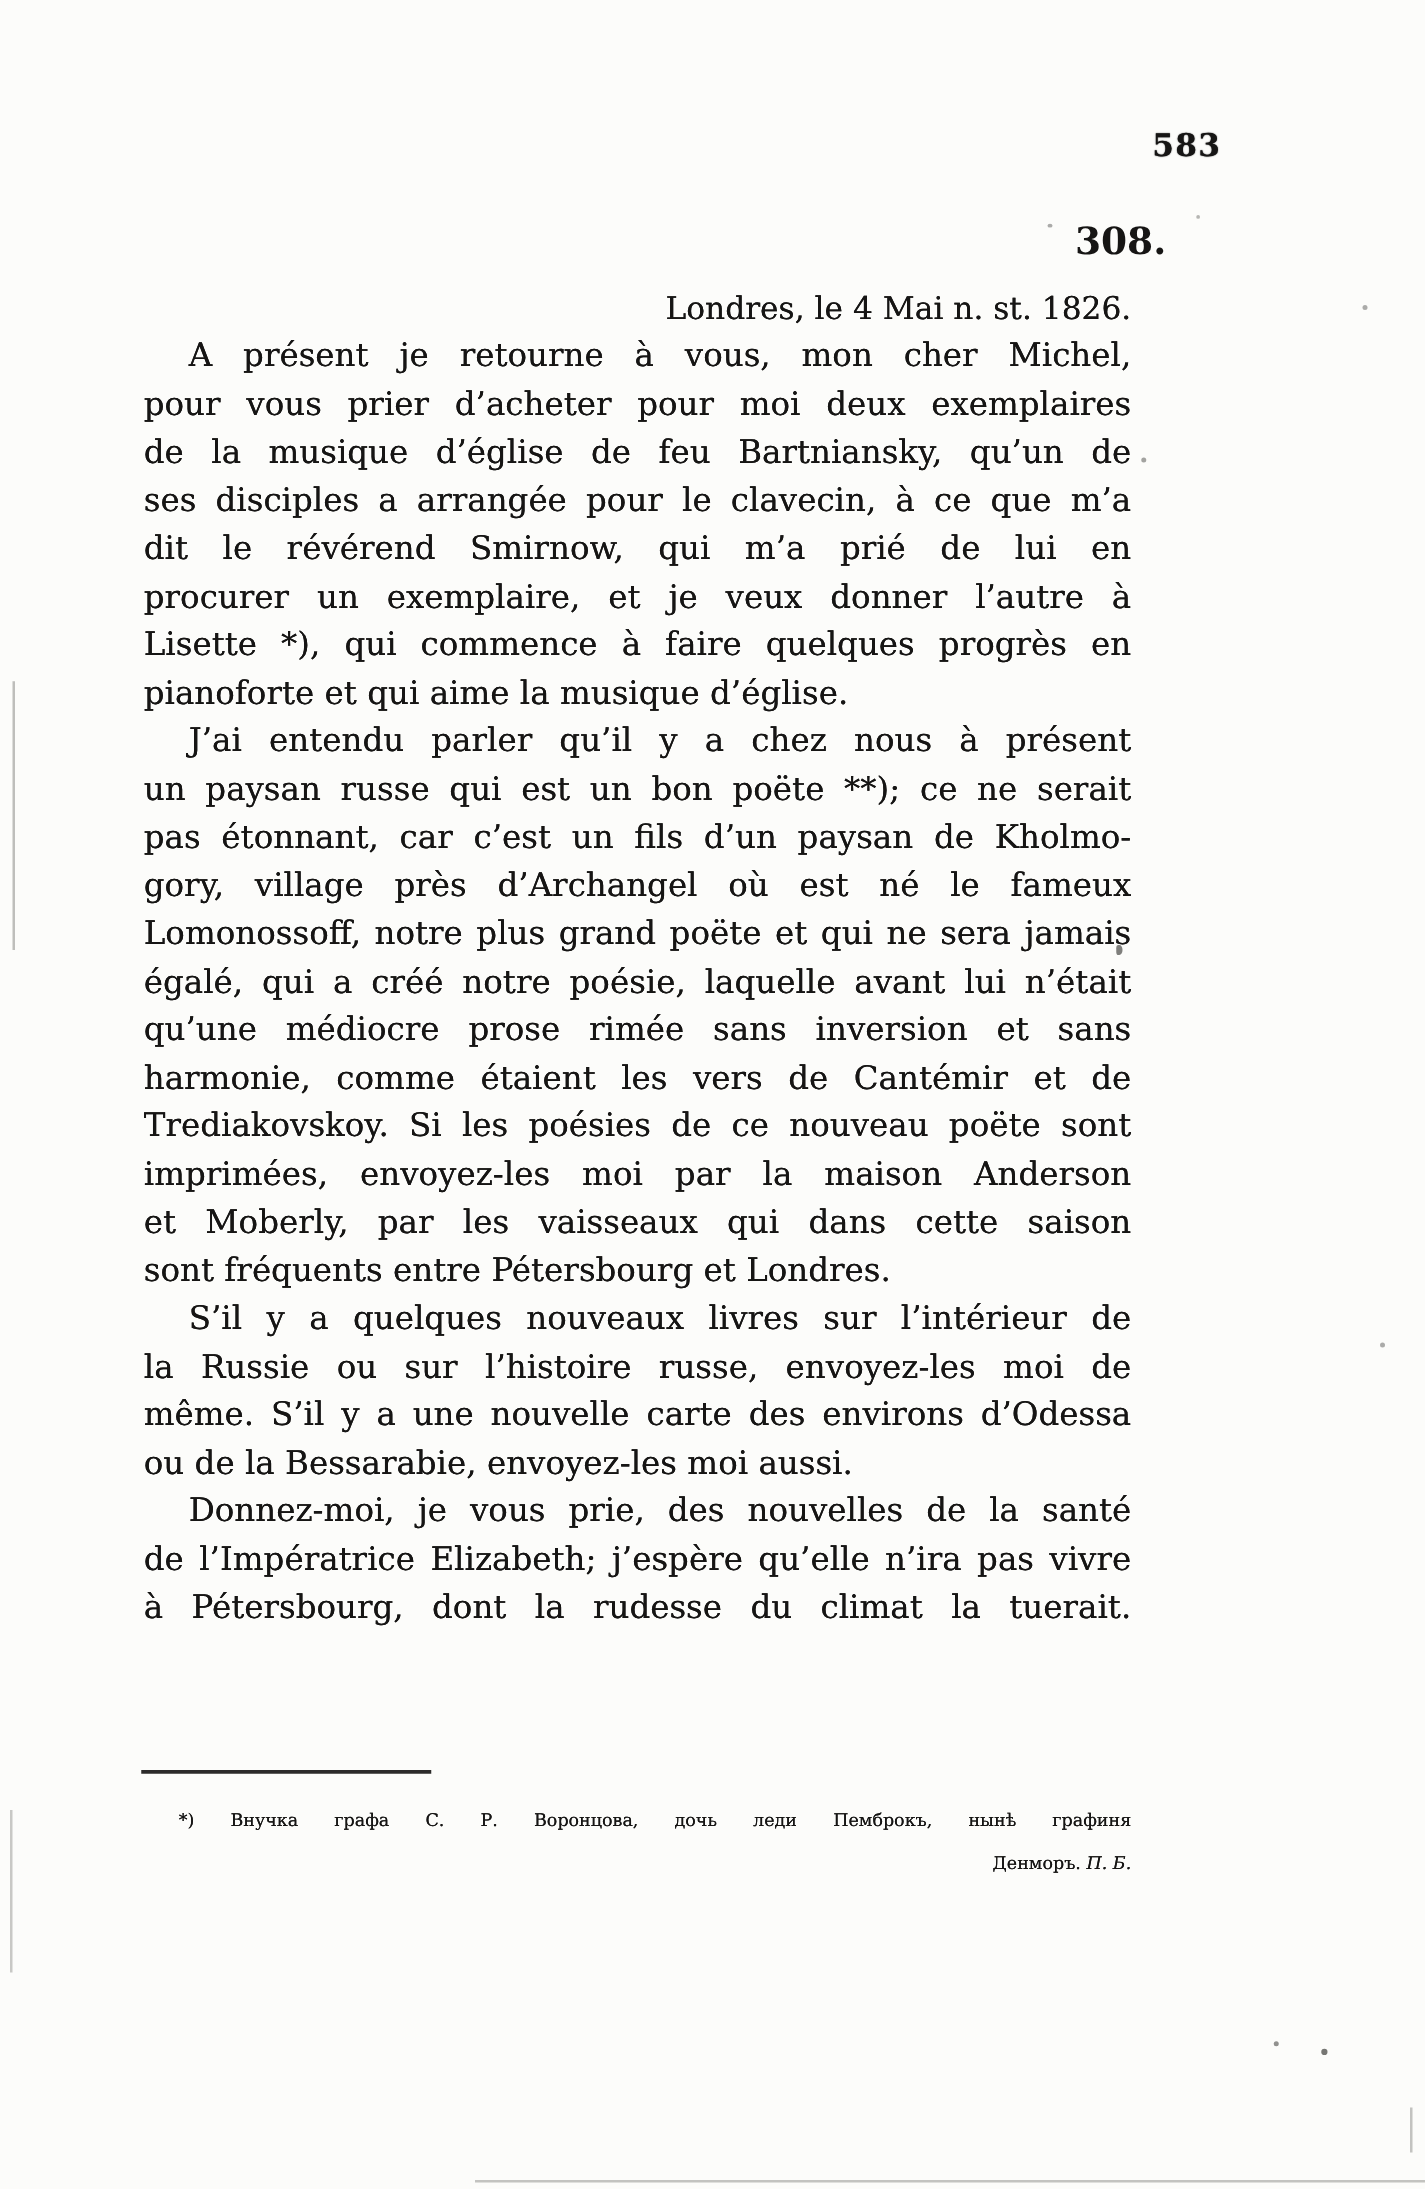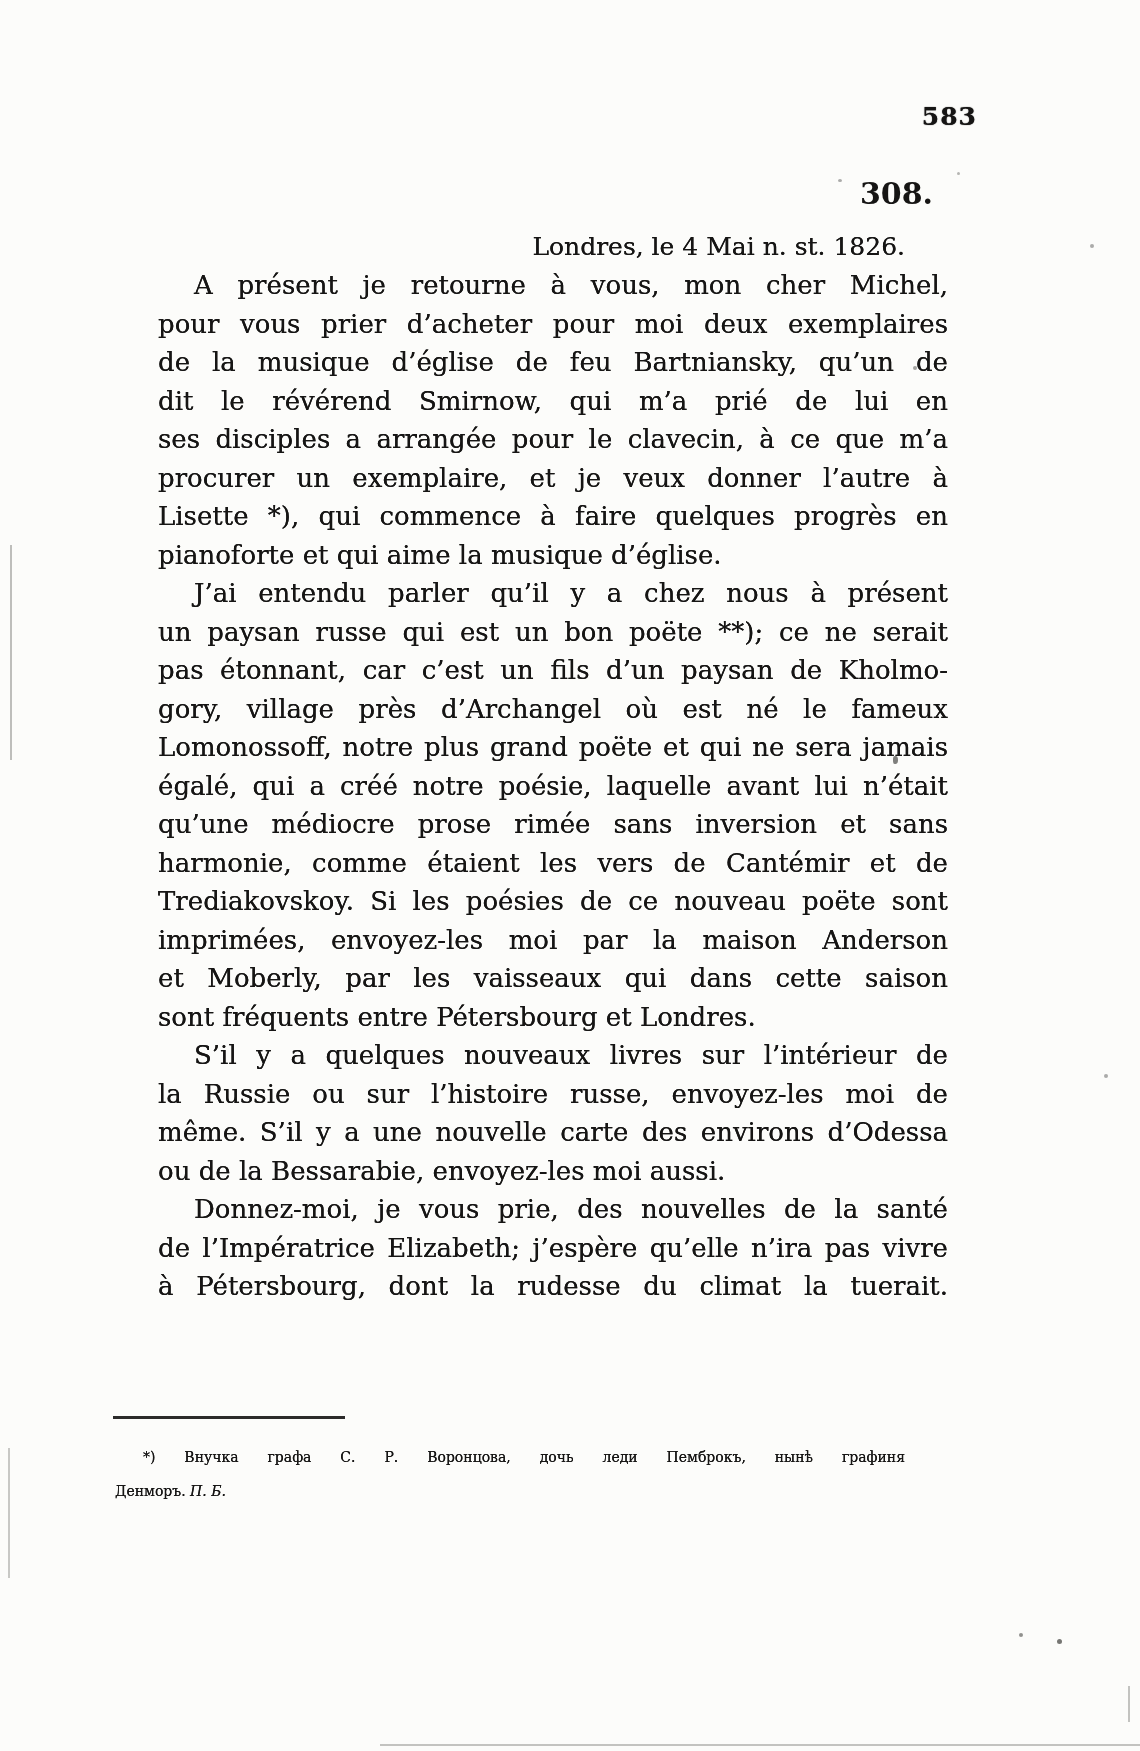--- a/index.html
+++ b/index.html
@@ -22,38 +22,37 @@
   }
   .dateline{
     position:absolute;top:232px;left:115px;width:790px;
     text-align:right;font-size:25px;
     text-shadow:0 0 .4px #1a1a1a;
   }
   .body{
     position:absolute;top:266px;left:115px;width:790px;
     font-size:26px;line-height:38.5px;
     text-shadow:0 0 .4px #1a1a1a;
-    margin-left:43px;
   }
   .bl{
     text-align:justify;text-align-last:justify;
     white-space:normal;height:38.5px;overflow:visible;
   }
   .bl.nj{text-align:left;text-align-last:left;}
   .bl.ind{text-indent:36px;}
   .fnrule{
     position:absolute;top:1416px;left:113px;width:232px;height:3px;
     background:#2c2b2a;
   }
   .footnotes{
     position:absolute;top:1440px;left:115px;width:790px;
     font-size:14px;line-height:34px;
     text-shadow:0 0 .3px #1a1a1a;
   }
-  .fl{text-align:left;}
+  .fl{text-align:right;}
   .fl.j{text-align:justify;text-align-last:justify;}
   .fl.ind{text-indent:28px;}
   .it{font-style:italic;}
   
   .art{position:absolute;background:#8a8a86;}
   .vline1{left:10px;top:545px;width:2px;height:215px;opacity:.55;}
   .vline2{left:8px;top:1448px;width:2px;height:130px;opacity:.45;}
   .vline3{left:1128px;top:1686px;width:2px;height:36px;opacity:.5;}
   .hline-bottom{left:380px;top:1744px;width:760px;height:2px;opacity:.5;}
   .speck{border-radius:50%;background:#4a4a46;}
@@ -74,22 +73,22 @@
   <div class="pageno">583</div>
 
   <div class="secno">308.</div>
 
   <div class="dateline">Londres, le 4 Mai n. st. 1826.</div>
 
   <div class="body">
     <div class="bl ind">A présent je retourne à vous, mon cher Michel,</div>
     <div class="bl">pour vous prier d’acheter pour moi deux exemplaires</div>
     <div class="bl">de la musique d’église de feu Bartniansky, qu’un de</div>
+    <div class="bl">ses disciples a arrangée pour le clavecin, à ce que m’a</div>
     <div class="bl">dit le révérend Smirnow, qui m’a prié de lui en</div>
-    <div class="bl">ses disciples a arrangée pour le clavecin, à ce que m’a</div>
     <div class="bl">procurer un exemplaire, et je veux donner l’autre à</div>
     <div class="bl">Lisette *), qui commence à faire quelques progrès en</div>
     <div class="bl nj">pianoforte et qui aime la musique d’église.</div>
     <div class="bl ind">J’ai entendu parler qu’il y a chez nous à présent</div>
     <div class="bl">un paysan russe qui est un bon poëte **); ce ne serait</div>
     <div class="bl">pas étonnant, car c’est un fils d’un paysan de Kholmo-</div>
     <div class="bl">gory, village près d’Archangel où est né le fameux</div>
     <div class="bl">Lomonossoff, notre plus grand poëte et qui ne sera jamais</div>
     <div class="bl">égalé, qui a créé notre poésie, laquelle avant lui n’était</div>
     <div class="bl">qu’une médiocre prose rimée sans inversion et sans</div>

